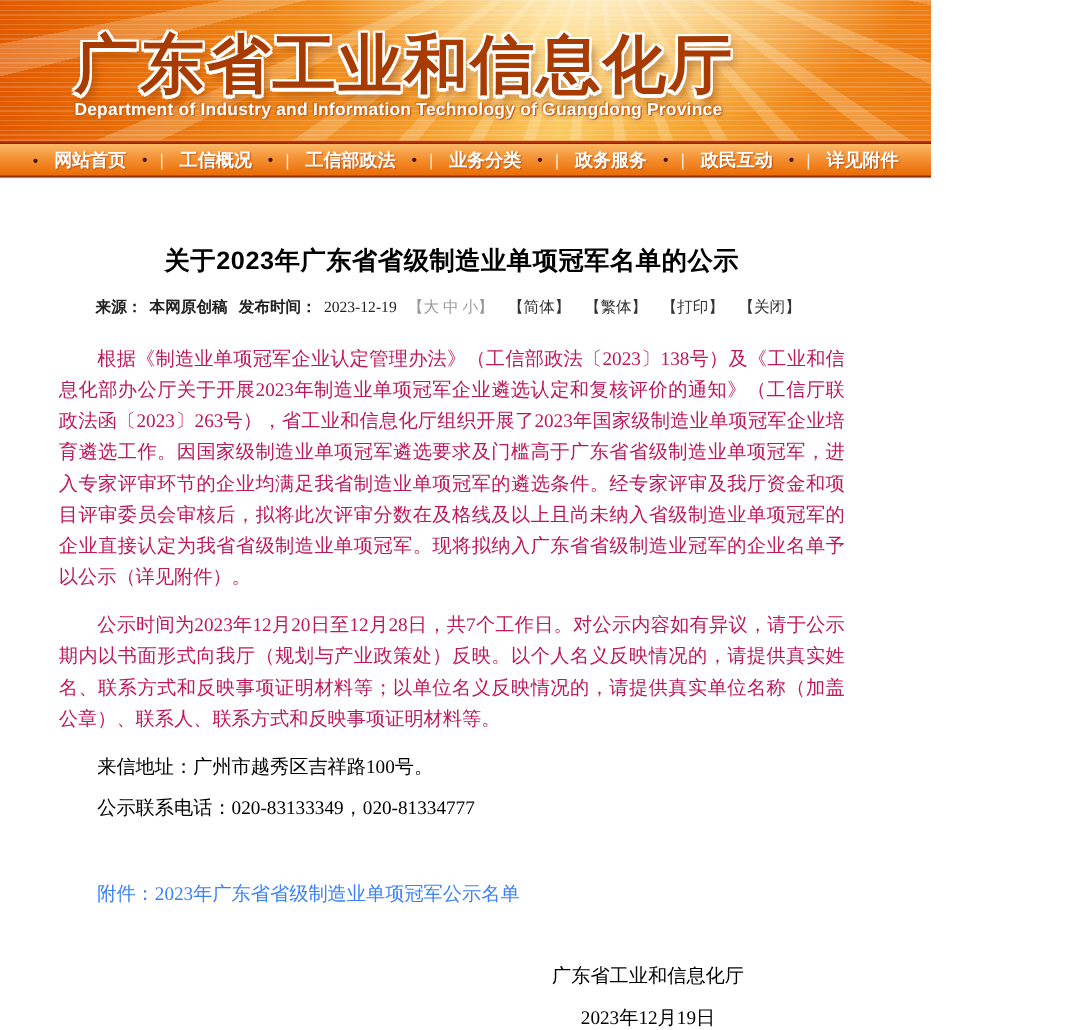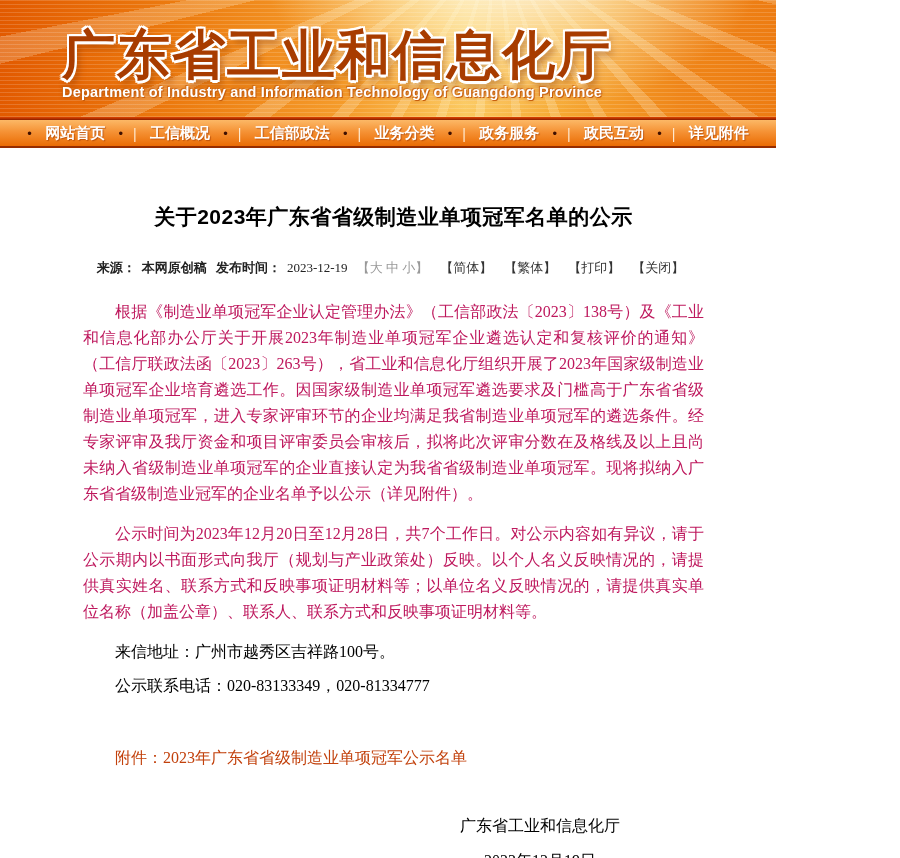--- a/index.html
+++ b/index.html
@@ -48,42 +48,42 @@
   }
   .nav-link{
     color:#fff; font-size:15px; font-weight:bold; text-decoration:none; cursor:pointer;
     text-shadow:1px 1px 1px rgba(150,50,0,.55); white-space:nowrap;font-family:Liberation Serif, serif;
   }
   .dot{font-style:normal; color:#401000; font-size:13px;}
   .pipe{font-style:normal; color:#ffe9cf; font-weight:normal; margin-left:10px; font-size:14px;}
   .sep i{vertical-align:middle;}
 
   
-  .article{padding:0 72px 0 83px;}
+  .article{padding:0 72px 0 49px;}
   .article-title{
     margin-top:55px; text-align:center;
     font-family:"Liberation Sans","DejaVu Sans",sans-serif;
     font-size:21px; font-weight:bold; color:#000; letter-spacing:.5px;
   }
   .article-meta{
-    margin-top:28px; text-align:center; font-size:13px; color:#222; white-space:nowrap;
+    margin-top:16px; text-align:center; font-size:13px; color:#222; white-space:nowrap;
   }
   .article-meta .b{font-weight:bold;}
   .article-meta > span{margin:0 3px;}
   .fontsize-ctrl{color:var(--meta-gray); cursor:pointer;}
   .ctrl{color:var(--ctrl-dark); text-decoration:none; cursor:pointer; margin:0 6px;}
 
   .article-body{margin-top:22px;}
   .body-p{
     font-size:16px; line-height:26px; text-indent:2em; text-align:justify;
     margin:14px 0; color:#be185d;
   }
   .contact{font-size:16px; line-height:26px; text-indent:2em; margin:8px 0; color:#000;}
   .attachment{
-    font-size:16px; line-height:26px; text-indent:2em; margin-top:46px; color:#c2410c; cursor:pointer;
+    font-size:16px; line-height:26px; text-indent:2em; margin-top:46px; color:#3b82f6; cursor:pointer;
   }
   .signature-block{
     float:right; margin-right:84px; margin-top:42px; text-align:center;
     font-size:16px; line-height:26px;
   }
   .signature-block .sig-date{margin-top:9px;}
 </style>
 </head>
 <body>
 

